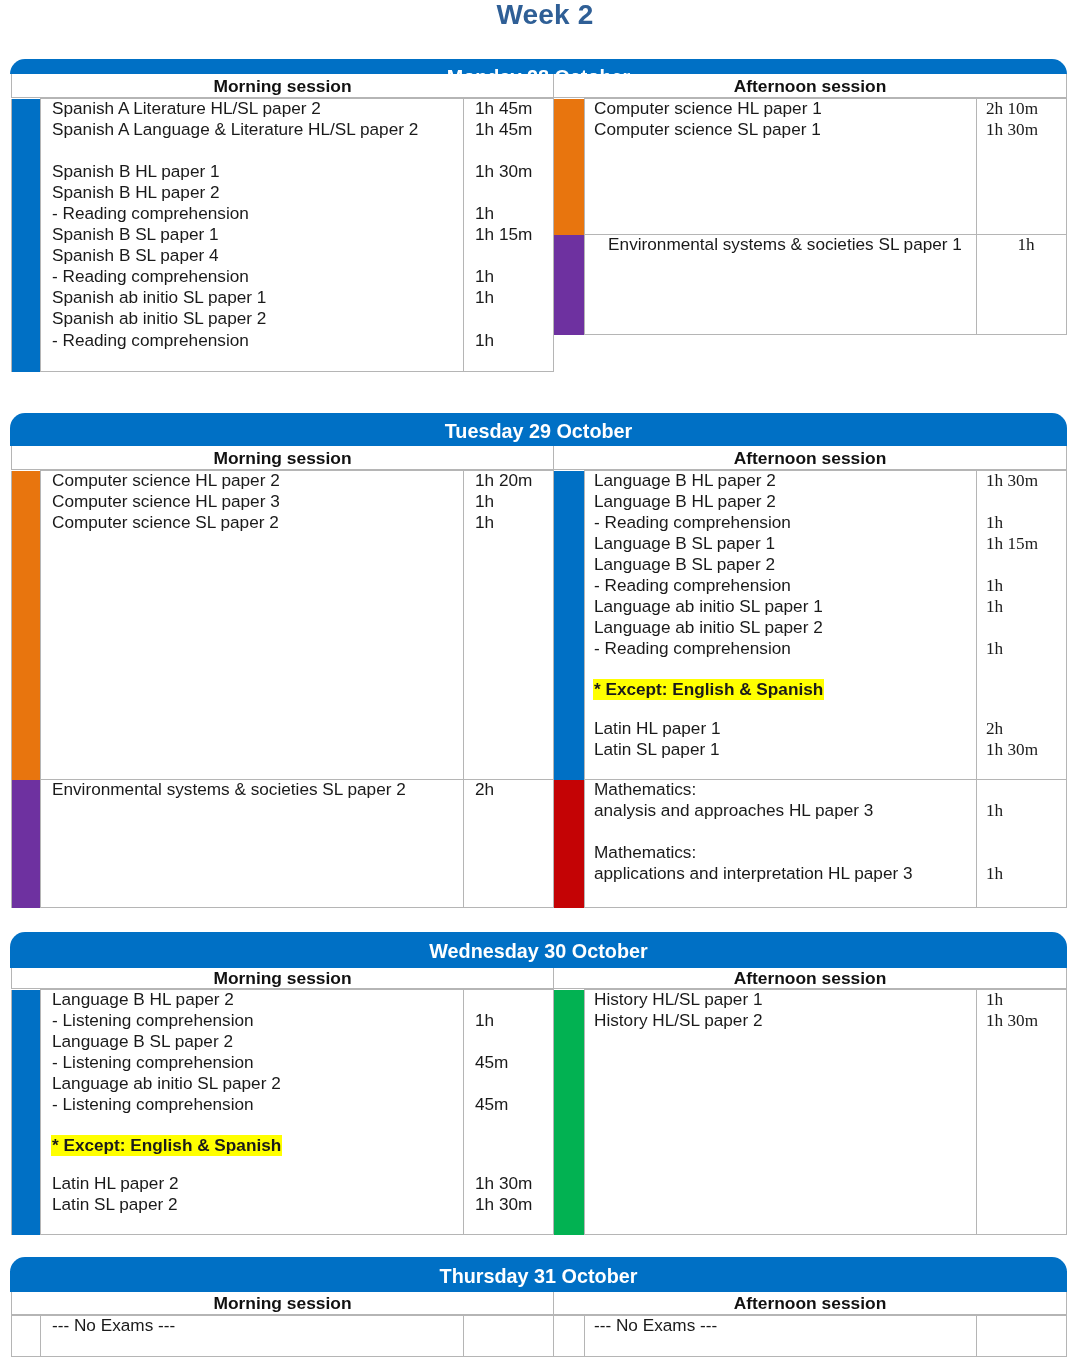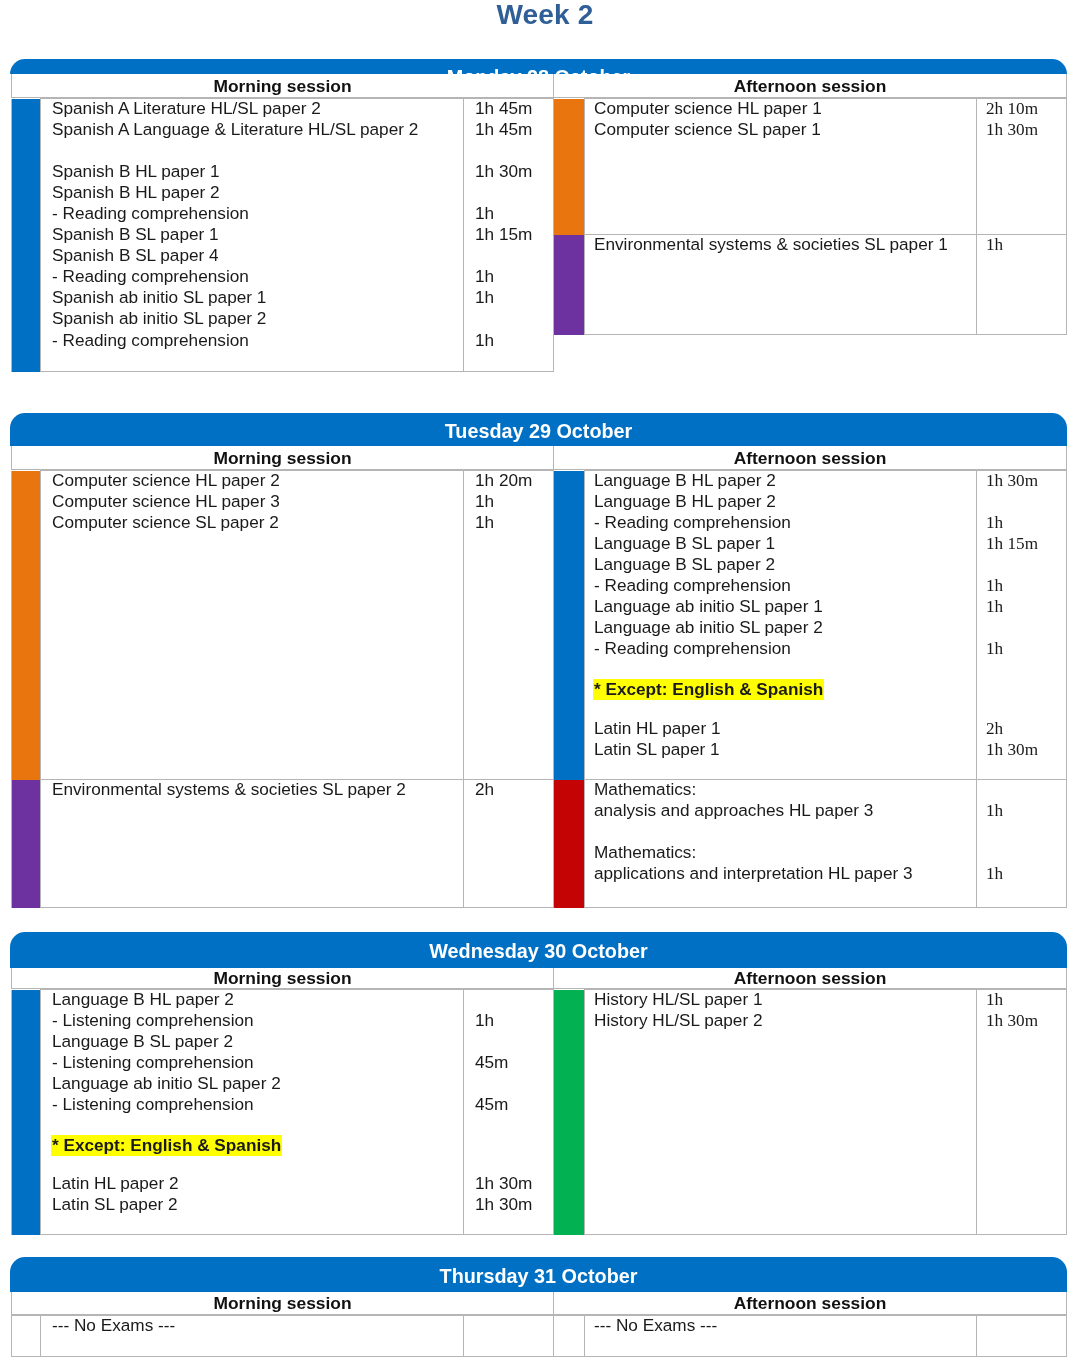--- a/index.html
+++ b/index.html
@@ -114,21 +114,21 @@
                       <div>Computer science SL paper 1</div>
                     </div>
                   </td>
                   <td class="dur">
                     <div class="lines">
                       <div>2h 10m</div>
                       <div>1h 30m</div>
                     </div>
                   </td>
                 </tr>
-                <tr style="height: 100px;">
+                <tr style="height: 100px; text-align: center;">
                   <td class="bar filled" style="background: rgb(110, 49, 160);"></td>
                   <td class="desc">
                     <div class="lines">
                       <div>Environmental systems &amp; societies SL paper 1</div>
                     </div>
                   </td>
                   <td class="dur">
                     <div class="lines">
                       <div>1h</div>
                     </div>

